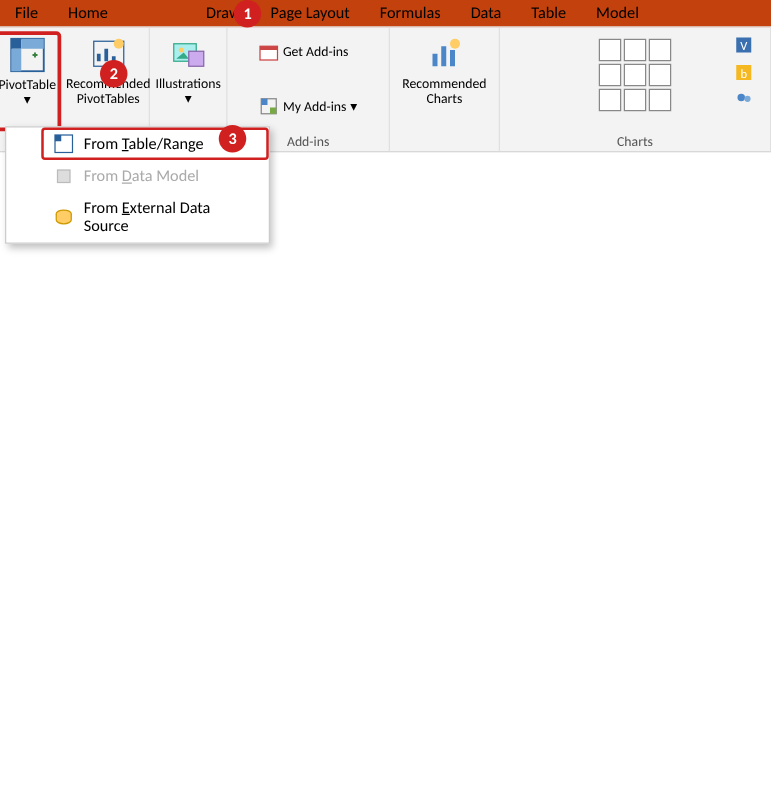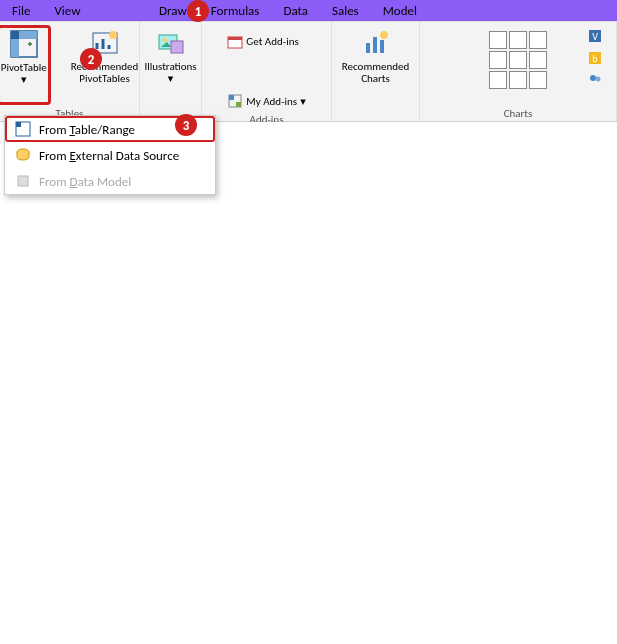--- a/index.html
+++ b/index.html
@@ -1,40 +1,40 @@
 <!DOCTYPE html>
 <html><head>
 <meta charset="utf-8">
 <style>
 * { box-sizing: border-box; margin: 0; padding: 0; }
 body { font-family: "Segoe UI", Calibri, sans-serif; font-size: 13px; background: #fff; width: 617px; overflow: hidden; }
 
 
-.ribbon-tabs { display: flex; background: #8b5cf6; border-bottom: 1px solid #e0e0e0; height: 22px; }
+.ribbon-tabs { display: flex; background: #c2410c; border-bottom: 1px solid #e0e0e0; height: 22px; }
 .tab { padding: 3px 12px; cursor: pointer; font-size: 13px; }
 .tab.selected { border: 2px solid #d02020; border-radius: 3px; padding: 1px 10px; margin-top: 28px; }
 
 
 .ribbon { display: flex; background: #f3f3f3; height: 100px; border-bottom: 1px solid #d0d0d0; position: relative; }
 .group { display: flex; flex-direction: column; align-items: center; padding: 3px 6px 0; border-right: 1px solid #e0e0e0; }
-.group-buttons { display: flex; flex: 1; gap: 16px; }
+.group-buttons { display: flex; flex: 1; gap: 0; }
 .group-label { font-size: 11px; color: #555; padding: 2px 0 1px; text-align: right; }
 .big-btn { display: flex; flex-direction: column; align-items: center; justify-content: flex-start; min-width: 42px; padding: 2px 4px; cursor: pointer; position: relative; }
 .big-btn.highlighted { border: 3px solid #d02020; border-radius: 4px; padding: 0 1px; }
 .icon32 { width: 32px; height: 32px; display: flex; align-items: center; justify-content: center; }
 .btn-label { font-size: 11px; text-align: center; line-height: 1.1; margin-top: 2px; }
 .mini-btn { display: flex; align-items: center; padding: 2px 4px; font-size: 11px; cursor: pointer; gap: 3px; }
 .chartgrid { display: grid; grid-template-columns: repeat(3, 18px); grid-template-rows: repeat(3, 18px); gap: 2px; }
 .chartgrid div { border: 1px solid #888; background: #fff; width: 18px; height: 18px; }
 
 
 .callout { position: absolute; width: 22px; height: 22px; background: #d02020; border-radius: 50%; color: #fff; font-weight: bold; font-size: 13px; display: flex; align-items: center; justify-content: center; z-index: 50; }
 
 
-.pt-menu { position: absolute; top: 115px; left: 4px; background: #fff; border: 1px solid #ccc; box-shadow: 2px 3px 6px rgba(0,0,0,0.25); width: 212px; z-index: 40; }
+.pt-menu { position: absolute; top: 101px; left: 4px; background: #fff; border: 1px solid #ccc; box-shadow: 2px 3px 6px rgba(0,0,0,0.25); width: 212px; z-index: 40; padding-left: 28px; }
 .pt-item { display: flex; align-items: center; padding: 5px 10px; gap: 8px; font-size: 13px; cursor: pointer; }
 .pt-item.hl { border: 2px solid #d02020; border-radius: 3px; padding: 3px 8px; }
 .pt-item.disabled { color: #aaa; cursor: default; }
 .pt-icon { width: 16px; height: 16px; }
 .underline { text-decoration: underline; }
 
 
 .sheet { position: relative; margin-top: 0; }
 .title-bar { position: absolute; top: 24px; left: 216px; width: 340px; height: 22px; background: #2f5597; color: #fff; font-weight: bold; font-size: 13px; display: flex; align-items: center; padding-left: 3px; z-index: 5; }
 
@@ -54,32 +54,33 @@
 
 .watermark { position: absolute; font-size: 11px; color: #ccc; z-index: 100; }
 
 svg { display: block; }
 </style>
 </head>
 <body>
 
 <div class="ribbon-tabs">
   <div class="tab">File</div>
-  <div class="tab">View</div>
+  <div class="tab">Home</div>
   <div class="tab selected">Insert</div>
   <div class="tab">Draw</div>
+  <div class="tab">Page Layout</div>
   <div class="tab">Formulas</div>
   <div class="tab">Data</div>
-  <div class="tab">Sales</div>
+  <div class="tab">Table</div>
   <div class="tab">Model</div>
 </div>
 <div class="callout" style="top:0;left:187px">1</div>
 
 <div class="ribbon">
-  <div class="group" style="width:140px">
+  <div class="group" style="width:120px">
     <div class="group-buttons">
       <div class="big-btn highlighted">
         <div class="icon32">
           <svg width="28" height="28">
               <rect x="1" y="1" width="26" height="26" fill="none" stroke="#2a6099" stroke-width="1.5"></rect>
               <rect x="1" y="1" width="8" height="8" fill="#2a6099"></rect>
               <rect x="9" y="1" width="18" height="8" fill="#7aaad8"></rect>
               <rect x="1" y="9" width="8" height="18" fill="#7aaad8"></rect>
               <path d="M18 14 L22 14 M20 12 L20 16" stroke="#3a8040" stroke-width="1.5"></path>
             </svg>
@@ -205,36 +206,36 @@
 <div class="pt-menu">
   <div class="pt-item hl">
     <span class="pt-icon">
         <svg width="16" height="16">
           <rect x="1" y="1" width="14" height="14" fill="none" stroke="#2a6099"></rect>
           <rect x="1" y="1" width="5" height="5" fill="#2a6099"></rect>
         </svg>
       </span>
     <span>From <span class="underline">T</span>able/Range</span>
   </div>
+  <div class="pt-item disabled">
+    <span class="pt-icon">
+        <svg width="16" height="16">
+          <rect x="3" y="3" width="10" height="10" fill="#ddd" stroke="#bbb"></rect>
+        </svg>
+      </span>
+    <span>From <span class="underline">D</span>ata Model</span>
+  </div>
   <div class="pt-item">
     <span class="pt-icon">
         <svg width="16" height="16">
           <ellipse cx="8" cy="5" rx="6" ry="3" fill="#fc6" stroke="#c90"></ellipse>
           <path d="M2 5 v5 a6 3 0 0 0 12 0 v-5" fill="#fc6" stroke="#c90"></path>
         </svg>
       </span>
     <span>From <span class="underline">E</span>xternal Data Source</span>
-  </div>
-  <div class="pt-item disabled">
-    <span class="pt-icon">
-        <svg width="16" height="16">
-          <rect x="3" y="3" width="10" height="10" fill="#ddd" stroke="#bbb"></rect>
-        </svg>
-      </span>
-    <span>From <span class="underline">D</span>ata Model</span>
   </div>
   <div class="callout" style="top:-2px;left:170px">3</div>
 </div>
 
 <div class="sheet">
   <div class="title-bar">v to Make Daily Sales Report</div>
   <div class="row-hdrs" id="row-hdrs">
       <div class="rh">5</div>
       <div class="rh">6</div>
       <div class="rh">7</div>

